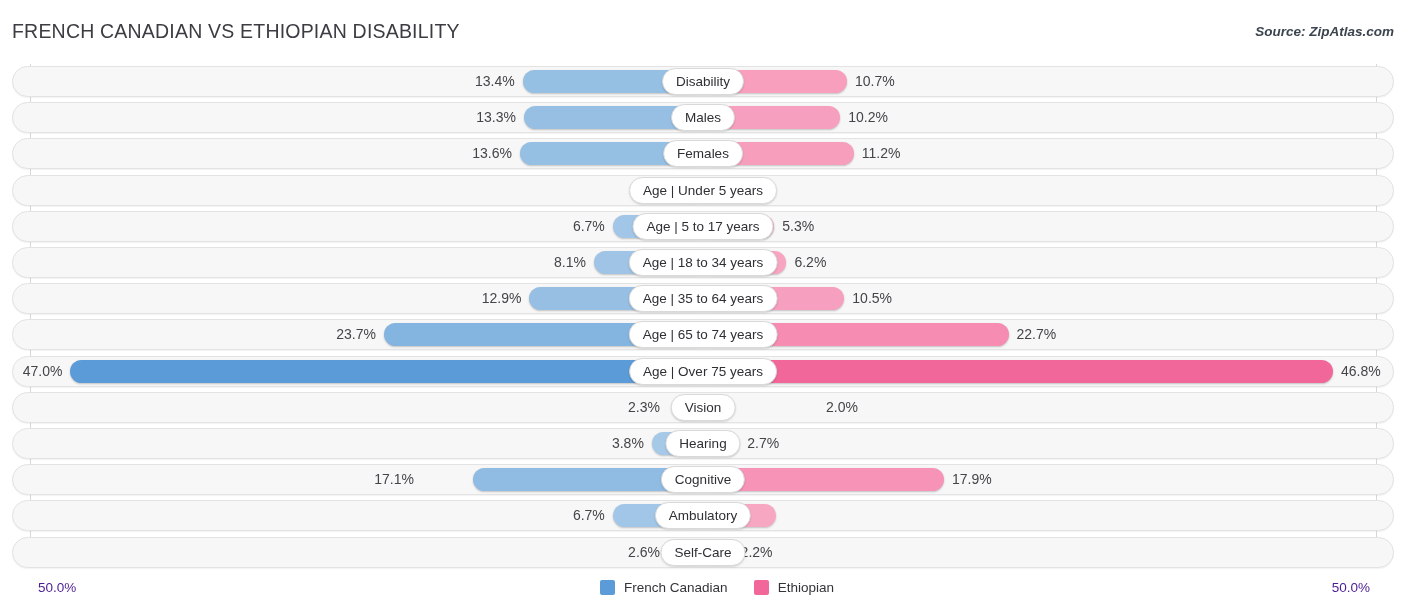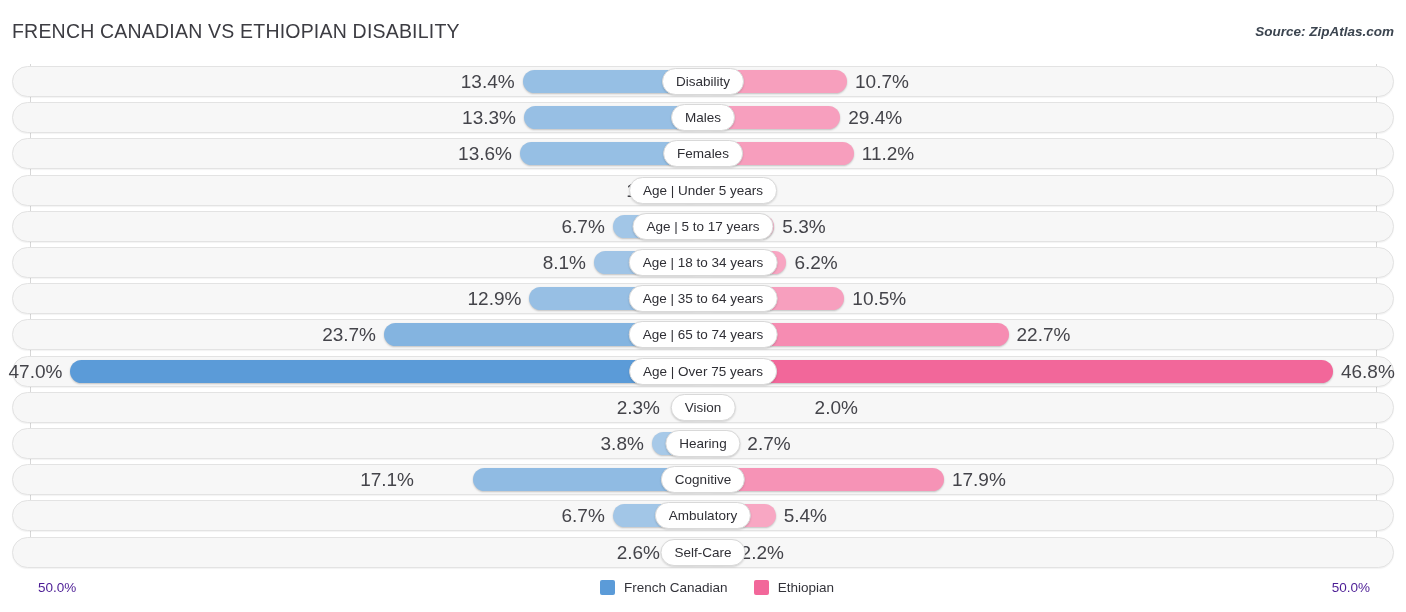--- a/index.html
+++ b/index.html
@@ -50,21 +50,21 @@
   .bar {
     position: absolute; top: 4px; height: 23px;
     border-radius: 12px;
     box-shadow: 0 1px 2px rgba(0,0,0,.22);
   }
   .bar-left  { border-top-left-radius:12px; border-bottom-left-radius:12px; }
   .bar-right { border-top-right-radius:12px; border-bottom-right-radius:12px; }
 
   .val {
     position: absolute; top: 0; height: 38px; line-height: 31px;
-    font-size: 19px; color: #44444a; white-space: nowrap;
+    font-size: 14px; color: #44444a; white-space: nowrap;
   }
   .val-left  { text-align: right; }
   .val-right { text-align: left; }
 
   .pill {
     position: absolute; top: 2px; height: 27px; line-height: 26px;
     left: 50%; transform: translateX(-50%);
     background: #ffffff;
     border: 1px solid #d9d9d9;
     border-radius: 14px;
@@ -109,21 +109,21 @@
         <div class="bar bar-right" style="left: 691px; width: 144.022px; background: rgb(247, 159, 189);"></div>
         <div class="val val-left" style="right: 879.364px; width: 120px; left: auto;">13.4%</div>
         <div class="val val-right" style="left: 843.022px; width: 120px;">10.7%</div>
         <div class="pill">Disability</div>
       </div>
       <div class="row" style="top: 40.2px;">
         <div class="track"></div>
         <div class="bar bar-left" style="right: 691px; width: 179.018px; background: rgb(151, 191, 228);"></div>
         <div class="bar bar-right" style="left: 691px; width: 137.292px; background: rgb(247, 159, 190);"></div>
         <div class="val val-left" style="right: 878.018px; width: 120px; left: auto;">13.3%</div>
-        <div class="val val-right" style="left: 836.292px; width: 120px;">29.4%</div>
+        <div class="val val-right" style="left: 836.292px; width: 120px;">10.2%</div>
         <div class="pill">Males</div>
       </div>
       <div class="row" style="top: 76.4px; text-decoration: underline;">
         <div class="track"></div>
         <div class="bar bar-left" style="right: 691px; width: 183.056px; background: rgb(150, 191, 228);"></div>
         <div class="bar bar-right" style="left: 691px; width: 150.752px; background: rgb(247, 158, 189);"></div>
         <div class="val val-left" style="right: 882.056px; width: 120px; left: auto;">13.6%</div>
         <div class="val val-right" style="left: 849.752px; width: 120px;">11.2%</div>
         <div class="pill">Females</div>
       </div>
@@ -197,21 +197,20 @@
         <div class="bar bar-right" style="left: 691px; width: 240.934px; background: rgb(246, 147, 182);"></div>
         <div class="val val-left" style="right: 980px; width: 120px; left: auto;">17.1%</div>
         <div class="val val-right" style="left: 939.934px; width: 120px;">17.9%</div>
         <div class="pill">Cognitive</div>
       </div>
       <div class="row" style="top: 438.4px;">
         <div class="track"></div>
         <div class="bar bar-left" style="right: 691px; width: 90.182px; background: rgb(162, 198, 231);"></div>
         <div class="bar bar-right" style="left: 691px; width: 72.684px; background: rgb(248, 167, 195);"></div>
         <div class="val val-left" style="right: 789.182px; width: 120px; left: auto;">6.7%</div>
-        <div class="val val-right" style="left: 771.684px; width: 120px;">5.4%</div>
         <div class="pill">Ambulatory</div>
       </div>
       <div class="row" style="top: 474.6px;">
         <div class="track"></div>
         <div class="bar bar-left" style="right: 691px; width: 34.996px; background: rgb(169, 202, 232);"></div>
         <div class="bar bar-right" style="left: 691px; width: 29.612px; background: rgb(249, 172, 198);"></div>
         <div class="val val-left" style="right: 733.996px; width: 120px; left: auto;">2.6%</div>
         <div class="val val-right" style="left: 728.612px; width: 120px;">2.2%</div>
         <div class="pill">Self-Care</div>
       </div>

